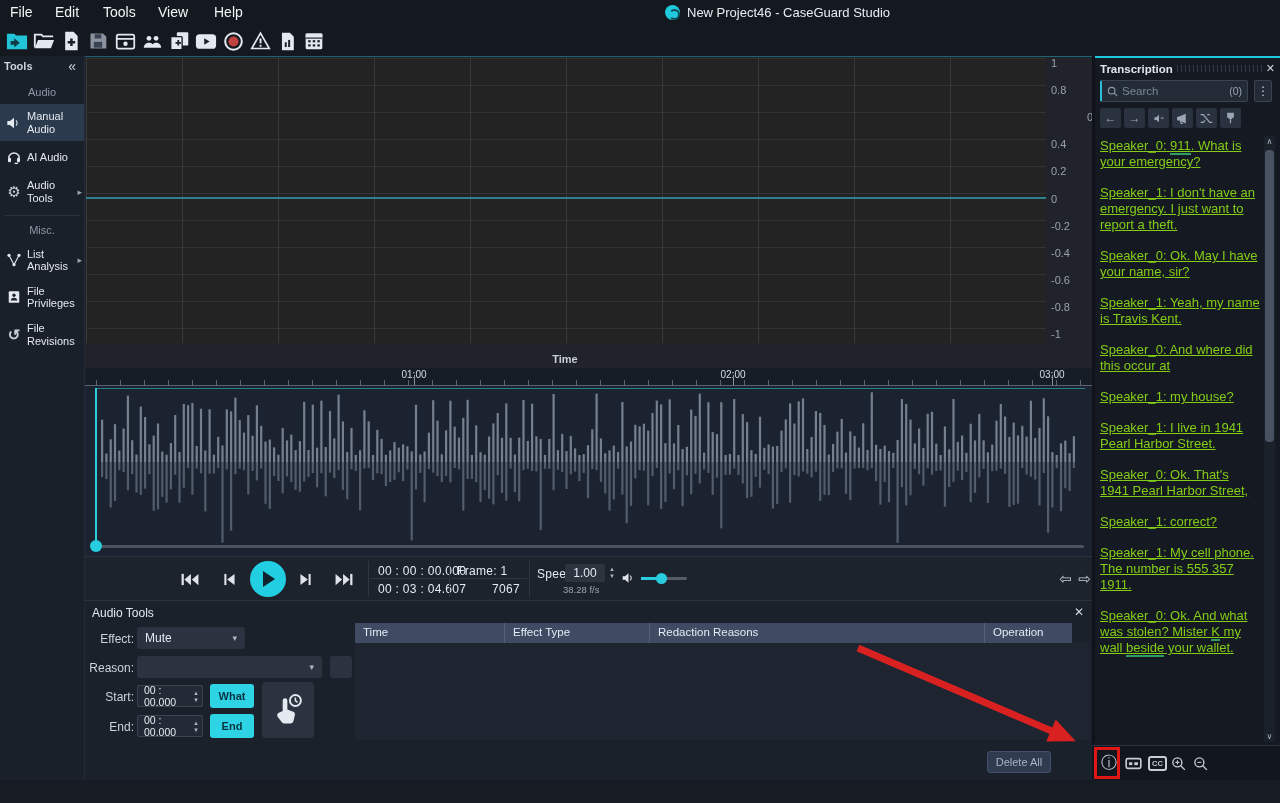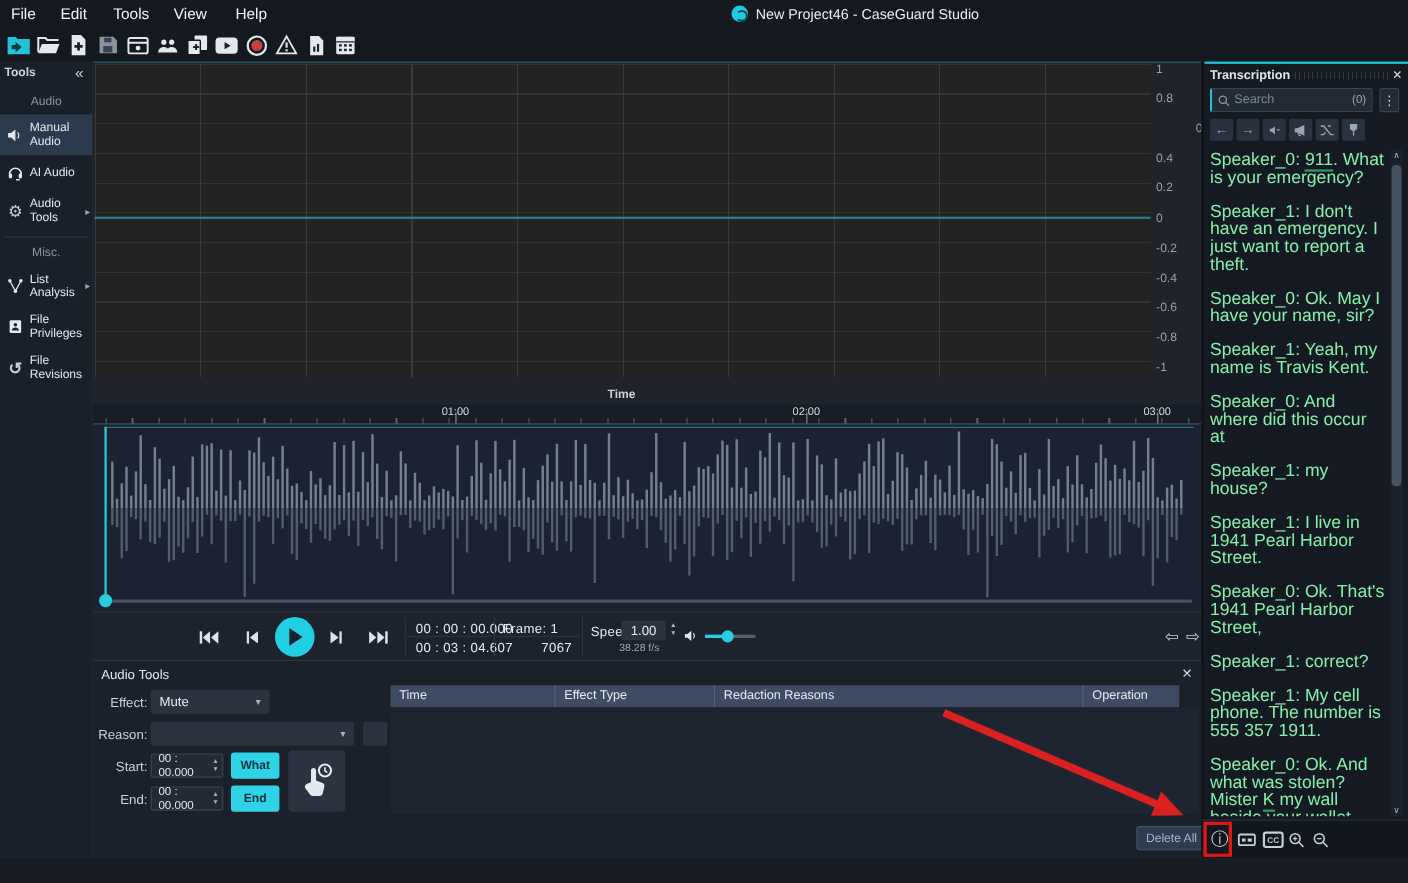--- a/index.html
+++ b/index.html
@@ -100,42 +100,42 @@
   .f-input .val { flex:1; font-size:10.5px; color:#e4eaf1; }
   .plusbtn { position:absolute; width:22px; height:22px; background:#2b3340; border-radius:3px; text-align:center;
              line-height:21px; font-size:14px; color:#dfe5ec; cursor:pointer; }
   .cyanbtn { position:absolute; width:44px; height:24px; background:#2ed3e6; border-radius:3px; border:none;
              font-size:11px; font-weight:bold; color:#06323f; cursor:pointer; font-family:inherit; }
   .gesturebtn { position:absolute; left:177px; top:81px; width:52px; height:56px; background:#2b3340; border-radius:4px;
                 display:flex; align-items:center; justify-content:center; cursor:pointer; }
   .rtable-head { position:absolute; left:270px; top:22px; width:717px; height:20px; background:#3e4b63; display:flex; }
   .rtable-head .col { font-size:11.5px; color:#e4eaf2; padding:3px 0 0 8px; border-right:1px solid #55617a; }
   .rtable-body { position:absolute; left:270px; top:42px; width:735px; height:97px; background:#1e2530; }
-  .delete-btn { position:absolute; left:948px; top:150px; width:64px; height:22px; background:#2f3b4e; border:1px solid #445演0; border:1px solid #44506a; border-radius:3px; font-size:11px; color:#a8b4c4; cursor:pointer; font-family:inherit; }
+  .delete-btn { position:absolute; left:902px; top:150px; width:64px; height:22px; background:#2f3b4e; border:1px solid #445演0; border:1px solid #44506a; border-radius:3px; font-size:11px; color:#a8b4c4; cursor:pointer; font-family:inherit; }
 
   
   .gapstrip { left:1092px; top:56px; width:3px; height:724px; background:#0f1319; }
   .tpanel { left:1095px; top:56px; width:185px; height:689px; background:#151a22; border-top:2px solid #1ec9dd; }
   .tp-head { position:absolute; left:5px; top:4px; width:175px; display:flex; align-items:center; gap:4px; }
   .tp-title { font-size:11.5px; font-weight:bold; color:#dfe5ec; white-space:nowrap; }
   .tp-texture { flex:1; height:7px; background:repeating-linear-gradient(90deg,#39424f 0 1px, transparent 1px 4px); opacity:.8; }
   .tp-close { font-size:11px; color:#cfd6de; cursor:pointer; }
   .searchbox { position:absolute; left:5px; top:22px; width:148px; height:22px; background:#232b37; border:1px solid #3a4450;
                border-left:2px solid #2bbfd4; border-radius:2px; display:flex; align-items:center; padding:0 5px; gap:4px; }
   .searchbox input { flex:1; min-width:0; background:transparent; border:none; outline:none; color:#dfe5ec;
                      font-size:11.5px; font-family:inherit; }
   .searchbox input::placeholder { color:#7b8794; }
   .match-count { font-size:10.5px; color:#9aa5b1; }
   .kebab-btn { position:absolute; left:159px; top:22px; width:18px; height:22px; background:#232b37; border:1px solid #3a4450;
                border-radius:2px; text-align:center; line-height:20px; font-size:12px; color:#cfd6de; cursor:pointer; }
   .tnav { position:absolute; left:5px; top:50px; display:flex; gap:3px; }
   .tnav .nbtn { width:21px; height:20px; background:#2a3240; border-radius:2px; display:flex; align-items:center;
                 justify-content:center; cursor:pointer; font-size:12px; font-weight:bold; color:#9aa6b4; }
   .tlist { position:absolute; left:5px; top:80px; width:160px; height:604px; overflow:hidden; }
-  .entry { font-size:16px; line-height:16px; color:#86efac; margin-bottom:15px; cursor:pointer; }
+  .entry { font-size:13px; line-height:16px; color:#84cc16; margin-bottom:15px; cursor:pointer;text-decoration:underline; }
   .entry .ul { border-bottom:2px solid #2f9e62; }
   .tscroll { position:absolute; left:169px; top:78px; width:11px; height:606px; background:#1b212b; }
   .tscroll .thumb { position:absolute; left:1px; top:14px; width:9px; height:292px; background:#475262; border-radius:4px; }
   .tscroll .sarr { position:absolute; left:0; width:11px; text-align:center; font-size:8px; color:#aeb7c2; cursor:pointer; }
 
   
   .viewbar { left:1092px; top:745px; width:188px; height:35px; background:#12161d; border-top:1px solid #2a3240; }
   .vbtn { position:absolute; top:8px; height:18px; display:flex; align-items:center; justify-content:center; cursor:pointer;
           color:#c7ced6; }
   .info-glyph { font-size:16px; }

